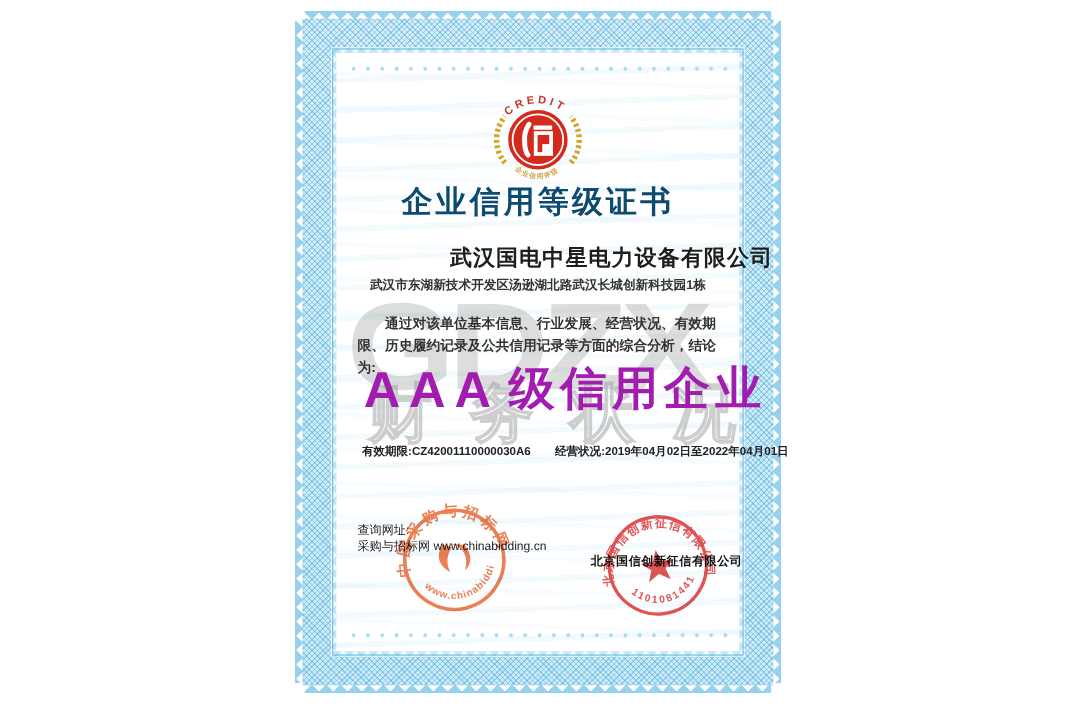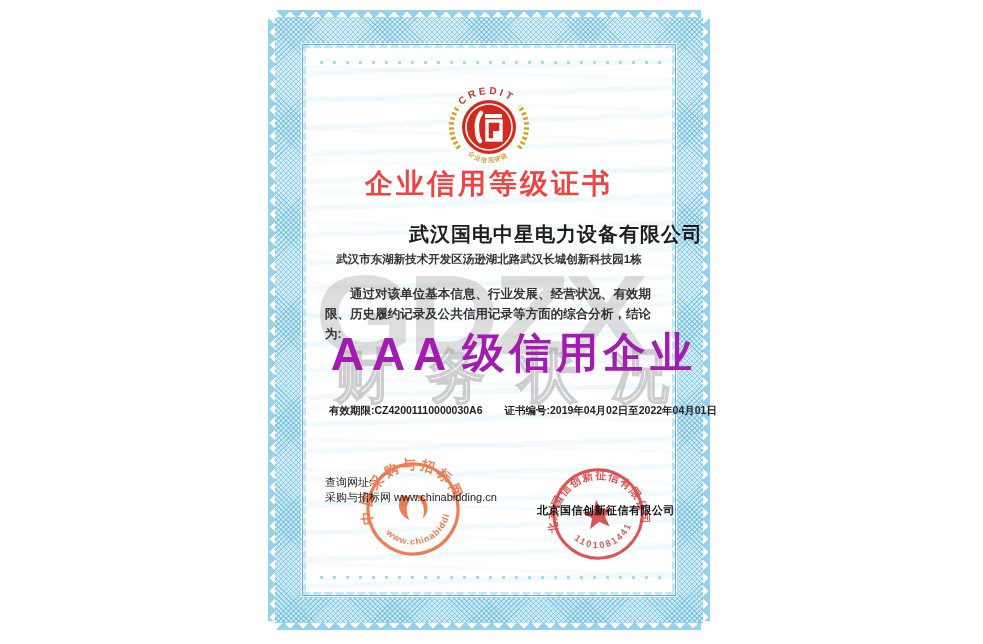--- a/index.html
+++ b/index.html
@@ -77,21 +77,21 @@
     left:60px;top:330px;z-index:2;
     font-size:58px;font-weight:bold;line-height:1;letter-spacing:34px;
     color:transparent;-webkit-text-stroke:1.5px rgba(158,158,158,.50);
     white-space:nowrap;
   }
 
   
   .content{inset:0;z-index:3;}
   .logo{left:50%;transform:translateX(-50%);top:64px;width:100px;height:82px;}
   .title{top:148px;left:0;width:100%;text-align:center;
-    font-size:28px;font-weight:bold;letter-spacing:3px;color:#ef4444;}
+    font-size:28px;font-weight:bold;letter-spacing:3px;color:#0c4a6e;}
   .company{top:204px;left:0;width:100%;text-align:right;
     font-size:20px;font-weight:bold;letter-spacing:1px;color:#1d1d1d;}
   .address{top:235px;left:0;width:100%;text-align:center;
     font-size:11.5px;font-weight:bold;color:#333;}
   .body-par{top:267px;left:50px;right:52px;
     font-size:12.5px;font-weight:600;color:#333;line-height:1.6;
     text-indent:2em;text-align:justify;}
   .rating{top:308px;left:0;width:100%;text-align:center;color:#a21caf;white-space:nowrap;padding-left:25px;}
   .rating .grade{font-size:46px;font-weight:800;letter-spacing:8px;}
   .rating .rlabel{font-family:"Liberation Serif","DejaVu Serif",serif;
@@ -164,21 +164,21 @@
 
     <div class="abs address">武汉市东湖新技术开发区汤逊湖北路武汉长城创新科技园1栋</div>
 
     <div class="abs body-par">通过对该单位基本信息、行业发展、经营状况、有效期限、历史履约记录及公共信用记录等方面的综合分析，结论为:</div>
 
     <div class="abs rating">
       <span class="grade">AAA</span><span class="rlabel">级信用企业</span>
     </div>
 
     <div class="abs meta">
-      <span>有效期限:CZ42001110000030A6</span><span class="validity">证书编号:2019年04月02日至2022年04月01日</span>
+      <span>有效期限:CZ42001110000030A6</span><span class="validity">经营状况:2019年04月02日至2022年04月01日</span>
     </div>
 
     <div class="abs query">
       <div>查询网址:</div>
       <div>
         <span>采购与招标网</span>
         <span>www.chinabidding.cn</span>
       </div>
     </div>
 

